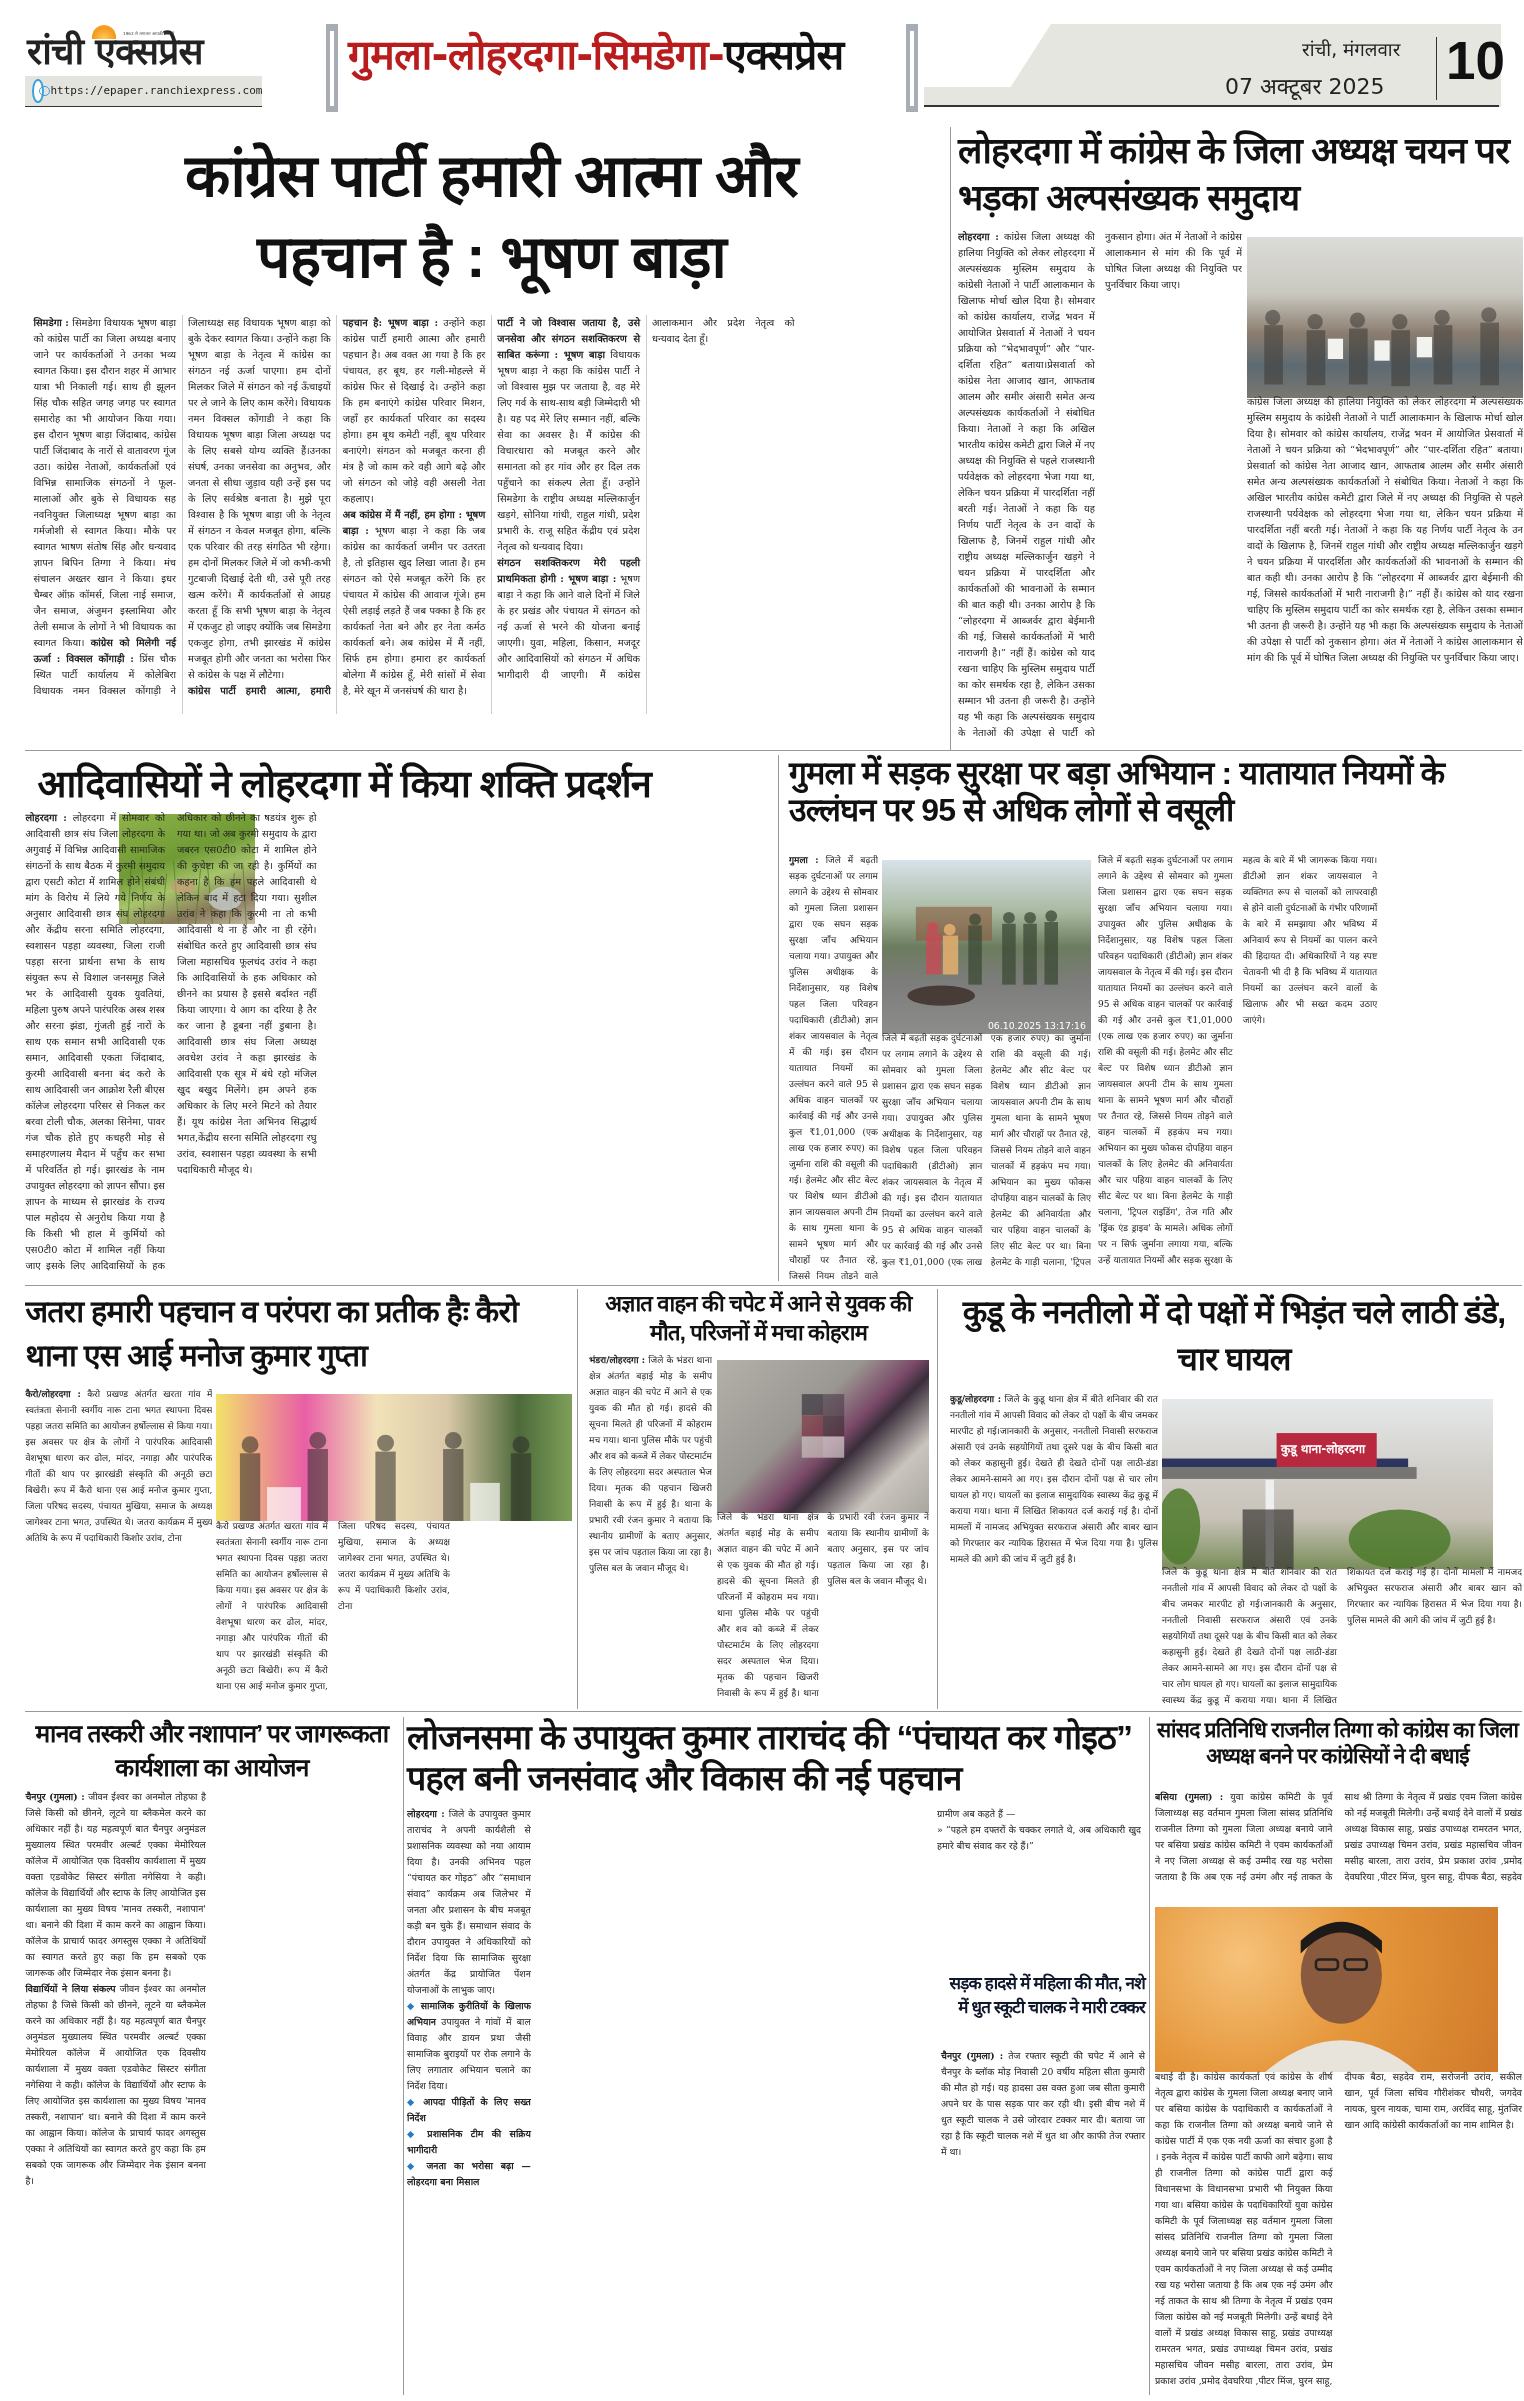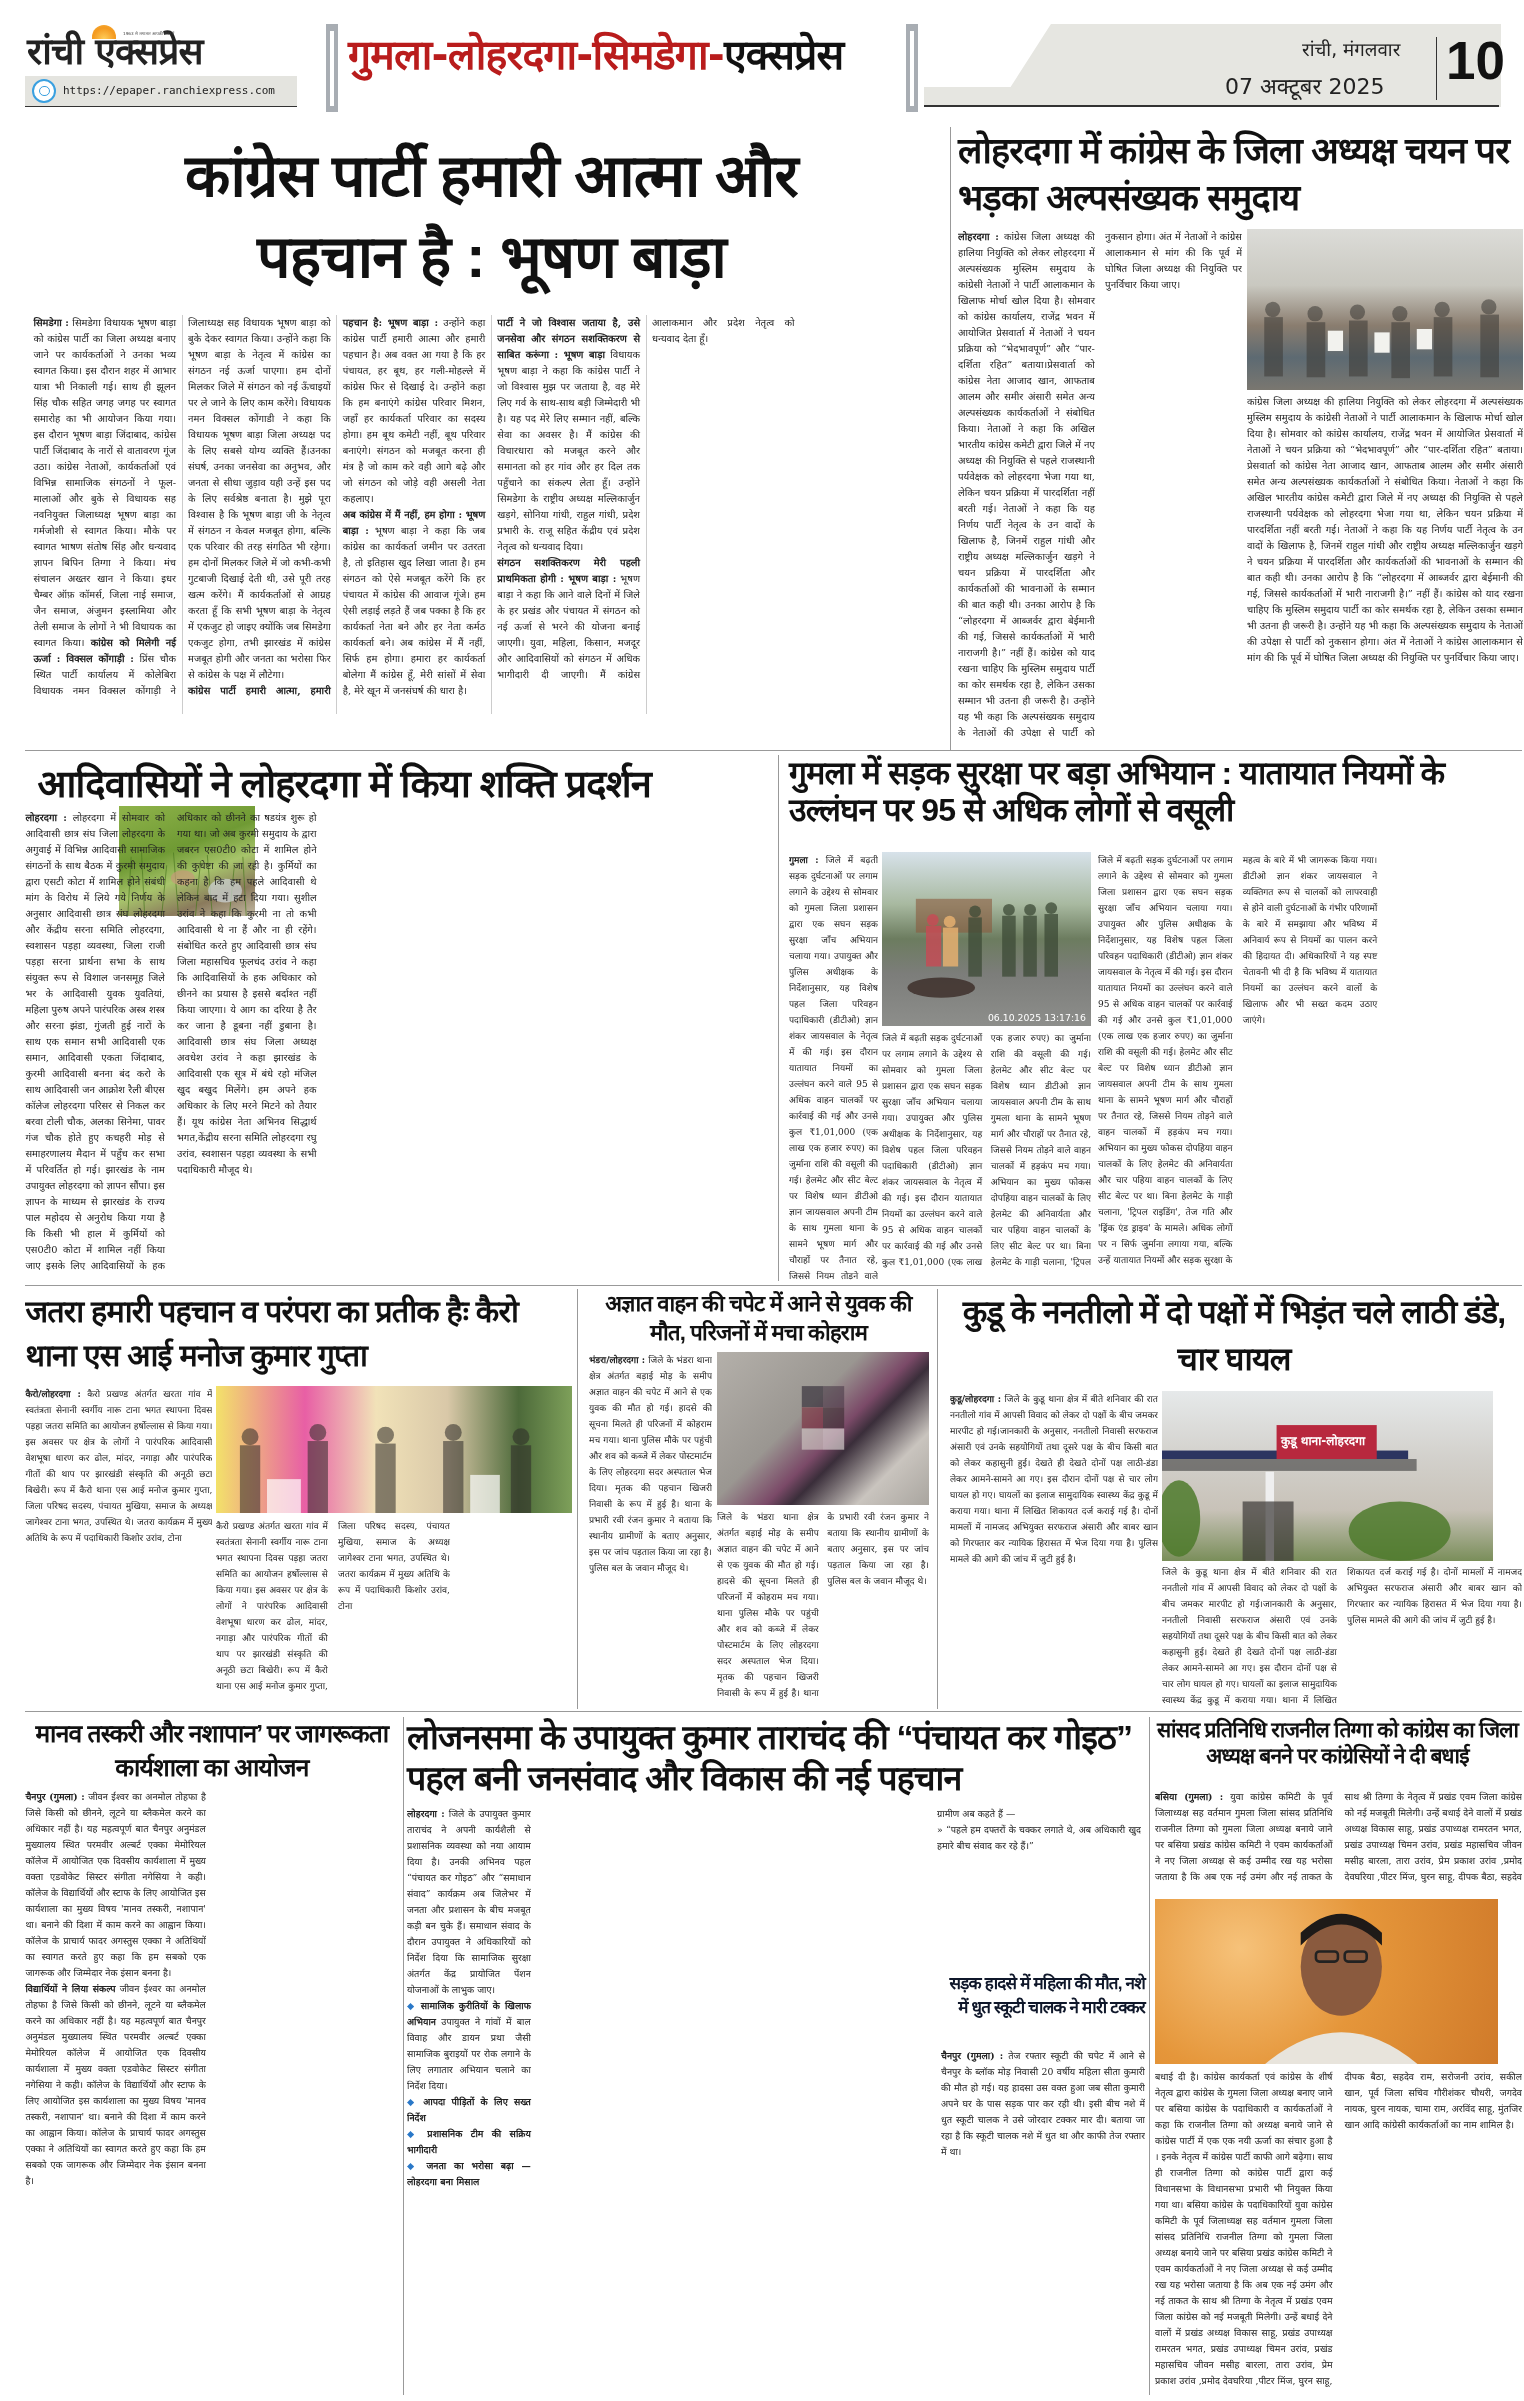--- a/index.html
+++ b/index.html
@@ -3,42 +3,42 @@
 <meta charset="utf-8">
 <style>
   * { box-sizing: border-box; margin: 0; padding: 0; }
   html, body { background: #ffffff; }
   body { width: 1525px; height: 2401px; position: relative; overflow: hidden; font-family: "DejaVu Sans", sans-serif; color: #1a1a1a; }
 
   .masthead { position: absolute; left: 0; top: 0; width: 1525px; height: 114px; }
   .logo { position: absolute; left: 27px; top: 24px; font-family: "DejaVu Sans", sans-serif; font-weight: 900; font-size: 37px; color: #222; letter-spacing: -0.8px; }
   .logo-sun { position: absolute; left: 92px; top: 25.4px; width: 24px; height: 13.6px; border-radius: 24px 24px 0 0; background: radial-gradient(circle at 50% 100%, #ffce5a 0%, #f49a20 60%, #f6b23e 100%); }
   .logo-tagline { position: absolute; left: 123px; top: 30.5px; font-size: 4.2px; color: #444; }
-  .url-bar { position: absolute; left: 25.4px; top: 76px; width: 272px; height: 30.5px; background: #e4e4df; border-bottom: 1.7px solid #333; display: flex; align-items: center; padding-left: 6.8px; }
+  .url-bar { position: absolute; left: 25.4px; top: 76px; width: 237px; height: 30.5px; background: #e4e4df; border-bottom: 1.7px solid #333; display: flex; align-items: center; padding-left: 6.8px; }
   .url-icon { width: 24px; height: 24px; border-radius: 50%; background: #fff; border: 2.5px solid #3aa0e0; margin-right: 6.8px; position: relative; }
   .url-icon::after { content: ""; position: absolute; left: 5.1px; top: 5.1px; width: 8.5px; height: 8.5px; border-radius: 50%; border: 1.7px solid #3aa0e0; }
   .url-text { font-family: "DejaVu Sans Mono", monospace; font-size: 11px; color: #222; }
   .bracket { position: absolute; top: 24px; width: 12px; height: 88px; background: #a8adb3; }
   .bracket::after { content: ""; position: absolute; top: 6.8px; width: 3.4px; height: 75px; background: #fff; }
   .bracket.left { left: 326px; } .bracket.left::after { left: 4.2px; }
   .bracket.right { left: 906px; } .bracket.right::after { left: 4.2px; }
   .section-title { position: absolute; left: 348px; top: 30.5px; font-size: 41px; font-weight: 800; letter-spacing: -0.8px; line-height: 1.2; }
   .section-title .blue { color: #b91c1c; }
   .section-title .black { color: #111; text-align: right; }
   .date-box { position: absolute; left: 924px; top: 24px; width: 577px; height: 83px; background: #e6e6e1; clip-path: polygon(22% 0, 100% 0, 100% 100%, 0 100%, 0 76%, 15% 76%); }
   .date-rule { position: absolute; left: 924px; top: 105px; width: 575px; height: 1.7px; background: #333; }
   .date-city { position: absolute; left: 1302px; top: 36px; font-size: 18.7px; color: #222; }
   .date-text { position: absolute; left: 1225px; top: 70px; font-size: 22px; color: #222; }
   .date-sep { position: absolute; left: 1436px; top: 37px; width: 0.8px; height: 63px; background: #333; }
   .page-num { position: absolute; left: 1446px; top: 34px; font-size: 53px; font-weight: 700; color: #111; line-height: 1; font-family: "Liberation Sans", sans-serif; }
 
   .headline { position: absolute; font-family: "Liberation Sans", sans-serif; font-weight: 800; color: #111; line-height: 1.15; letter-spacing: -0.8px; }
   .article-body { position: absolute; font-family: "DejaVu Serif", serif; font-size: 9.8px; line-height: 16px; color: #222; text-align: justify; column-fill: auto; }
   .article-body .dateline { font-weight: 700; }
-  .photo { position: absolute; overflow: hidden; }
+  .photo { position: absolute; overflow: hidden; margin-top: 8px; }
   .rule-h { position: absolute; height: 1.7px; background: #444; }
   .rule-v { position: absolute; width: 0.8px; background: #999; }
   .subhead { font-weight: 700; }
   .caption-stamp { position: absolute; right: 5.1px; bottom: 3.4px; font-size: 9.3px; color: #fff; font-family: "DejaVu Sans", sans-serif; }
   .bullet-diamond { color: #2a78c8; }
 </style>
 </head>
 <body>
 
 <header class="masthead">

